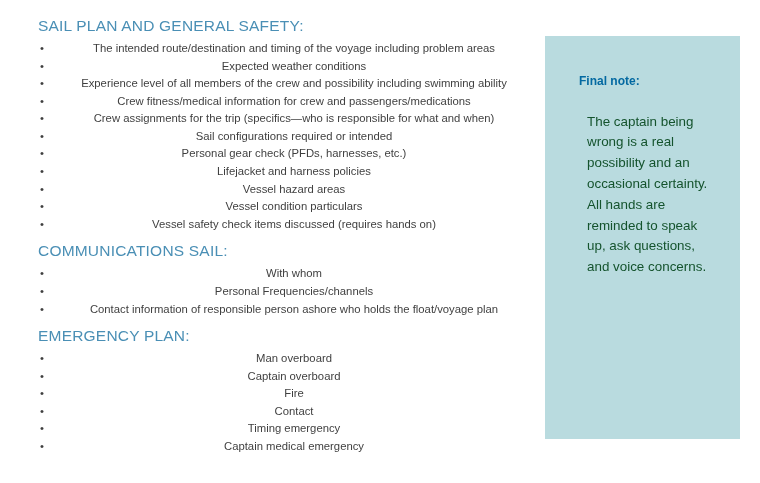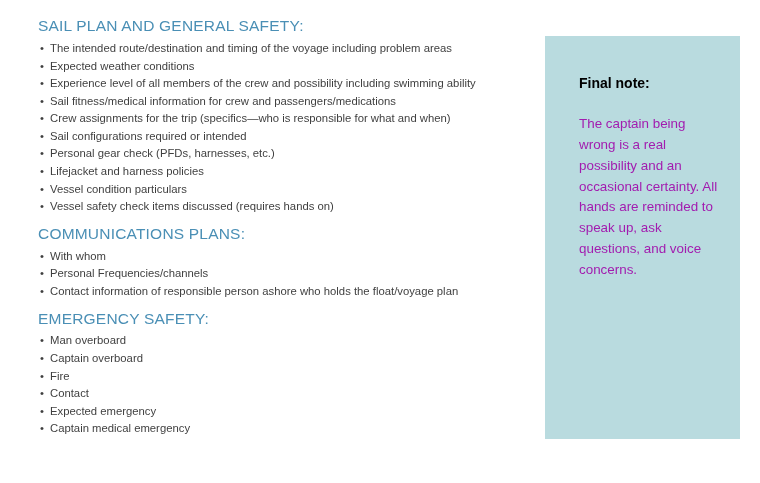--- a/index.html
+++ b/index.html
@@ -34,20 +34,21 @@
     letter-spacing: 0.2px;
     font-weight: 400;
     margin: 0 0 3px 0;
     padding-top: 6px;
     line-height: 1.35;
   }
   .bullet-list {
     list-style: none;
     margin: 0;
     padding: 0;
+    text-align: center;
   }
   .bullet-item {
     position: relative;
     color: #3f3f3f;
     font-size: 11.3px;
     line-height: 17.6px;
     padding-left: 12px;
     white-space: nowrap;
   }
   .bullet-item::before {
@@ -63,74 +64,75 @@
     left: 545px;
     top: 36px;
     width: 195px;
     height: 403px;
     background: #b9dbdf;
   }
   .side-panel-inner {
     padding: 38px 22px 0 34px;
   }
   .side-title {
-    font-size: 14px;
+    font-size: 12px;
     font-weight: bold;
-    color: #000000;
+    color: #0369a1;
     margin: 0 0 22px 0;
     line-height: 1.3;
   }
   .side-body {
     font-size: 13.4px;
-    color: #a21caf;
+    color: #14532d;
     line-height: 20.8px;
-    margin: 0;
+    margin: 8px;
     font-weight: 400;
   }
 </style>
 </head>
 <body>
 
 <div class="page">
 
   <div class="content-column">
 
     <div class="section">
       <h2 class="section-heading">SAIL PLAN AND GENERAL SAFETY:</h2>
       <ul class="bullet-list">
         <li class="bullet-item">The intended route/destination and timing of the voyage including problem areas</li>
         <li class="bullet-item">Expected weather conditions</li>
         <li class="bullet-item">Experience level of all members of the crew and possibility including swimming ability</li>
-        <li class="bullet-item">Sail fitness/medical information for crew and passengers/medications</li>
+        <li class="bullet-item">Crew fitness/medical information for crew and passengers/medications</li>
         <li class="bullet-item">Crew assignments for the trip (specifics—who is responsible for what and when)</li>
         <li class="bullet-item">Sail configurations required or intended</li>
         <li class="bullet-item">Personal gear check (PFDs, harnesses, etc.)</li>
         <li class="bullet-item">Lifejacket and harness policies</li>
+        <li class="bullet-item">Vessel hazard areas</li>
         <li class="bullet-item">Vessel condition particulars</li>
         <li class="bullet-item">Vessel safety check items discussed (requires hands on)</li>
       </ul>
     </div>
 
     <div class="section">
-      <h2 class="section-heading">COMMUNICATIONS PLANS:</h2>
+      <h2 class="section-heading">COMMUNICATIONS SAIL:</h2>
       <ul class="bullet-list">
         <li class="bullet-item">With whom</li>
         <li class="bullet-item">Personal Frequencies/channels</li>
         <li class="bullet-item">Contact information of responsible person ashore who holds the float/voyage plan</li>
       </ul>
     </div>
 
     <div class="section">
-      <h2 class="section-heading">EMERGENCY SAFETY:</h2>
+      <h2 class="section-heading">EMERGENCY PLAN:</h2>
       <ul class="bullet-list">
         <li class="bullet-item">Man overboard</li>
         <li class="bullet-item">Captain overboard</li>
         <li class="bullet-item">Fire</li>
         <li class="bullet-item">Contact</li>
-        <li class="bullet-item">Expected emergency</li>
+        <li class="bullet-item">Timing emergency</li>
         <li class="bullet-item">Captain medical emergency</li>
       </ul>
     </div>
 
   </div>
 
   <aside class="side-panel">
     <div class="side-panel-inner">
       <h3 class="side-title">Final note:</h3>
       <p class="side-body">The captain being wrong is a real possibility and an occasional certainty. All hands are reminded to speak up, ask questions, and voice concerns.</p>

